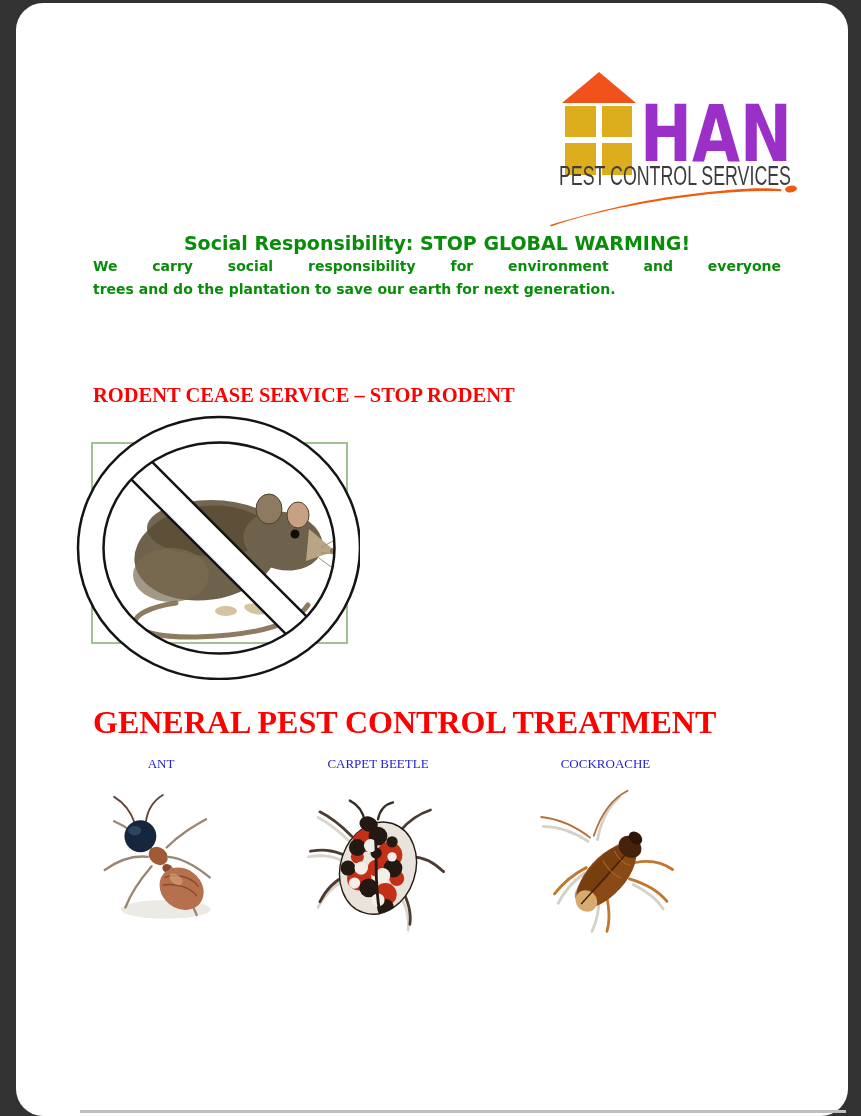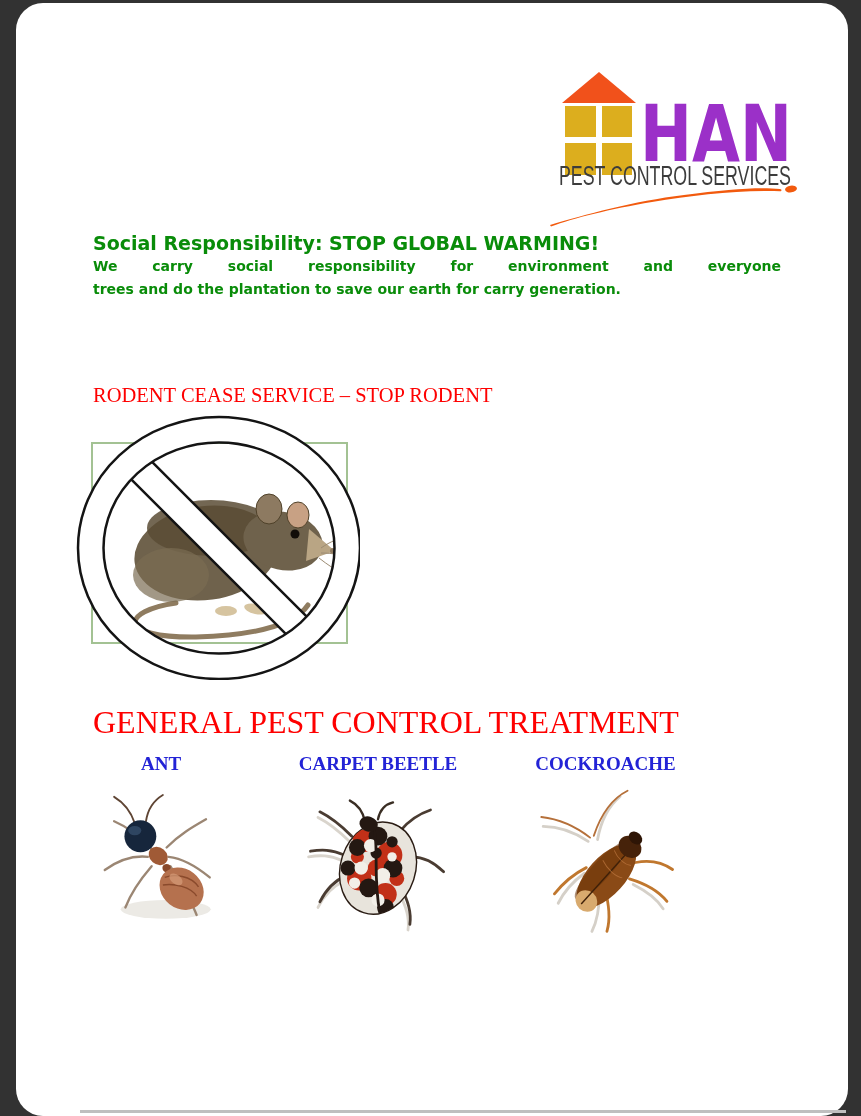--- a/index.html
+++ b/index.html
@@ -14,39 +14,39 @@
     background:#ffffff;
     border-radius:27px;
   }
   
   .logo{position:absolute;left:528px;top:66px;width:260px;height:158px;}
   
   .social{
     position:absolute;left:77px;top:228px;width:688px;
     color:#098c09;font-weight:bold;
   }
-  .social .heading{font-size:19px;line-height:24px;}
+  .social .heading{font-size:19px;line-height:24px;text-align:center;}
   .social .line{font-size:14px;line-height:22.5px;text-align:justify;text-align-last:justify;white-space:normal;}
   .social .line.last{text-align-last:left;}
   
   .red-heading{
-    position:absolute;left:77px;color:#fe0000;font-weight:normal;
+    position:absolute;left:77px;color:#fe0000;font-weight:bold;
     font-family:"Liberation Serif", serif;white-space:nowrap;
   }
   #rodent-heading{top:381px;font-size:20.5px;}
   #general-heading{top:701px;font-size:32px;}
   
   .rat-wrap{position:absolute;left:60px;top:410px;width:284px;height:267px;}
   
   .pest-col{position:absolute;top:750px;text-align:center;}
   #col-ant{left:60px;width:170px;}
   #col-beetle{left:262px;width:200px;}
   #col-roach{left:482px;width:215px;}
   .pest-label{
-    color:#2323d6;font-weight:bold;font-size:19px;line-height:22px;
+    color:#2323d6;font-weight:normal;font-size:13px;line-height:22px;
     font-family:"Liberation Serif", serif;white-space:nowrap;
   }
   .pest-art{margin-top:12px;}
   
   .bottom-rule{
     position:absolute;left:64px;top:1107px;width:766px;height:3px;
     background:#bfbfbf;
   }
 </style>
 </head>
@@ -74,21 +74,21 @@
                  C 238,120.3 238,122 236,122.2 C 196,121 150,126 108,133
                  C 66,140 30,149 7,157.5 Z" fill="#f25a0e"></path>
         <ellipse cx="247" cy="120" rx="6" ry="3.4" fill="#f25a0e" transform="rotate(-8 247 120)"></ellipse>
       </g>
     </svg>
   </div>
 
   <div class="social">
     <div class="heading">Social Responsibility: STOP GLOBAL WARMING!</div>
     <div class="line">We carry social responsibility for environment and everyone</div>
-    <div class="line last">trees and do the plantation to save our earth for carry generation.</div>
+    <div class="line last">trees and do the plantation to save our earth for next generation.</div>
   </div>
 
   <div class="red-heading" id="rodent-heading">RODENT CEASE SERVICE – STOP RODENT</div>
 
   <div class="rat-wrap">
     <svg width="284" height="267" viewBox="0 0 284 267">
 
       <rect x="16" y="30" width="255" height="200" fill="#ffffff" stroke="#a3c293" stroke-width="2"></rect>
 
       <g>

